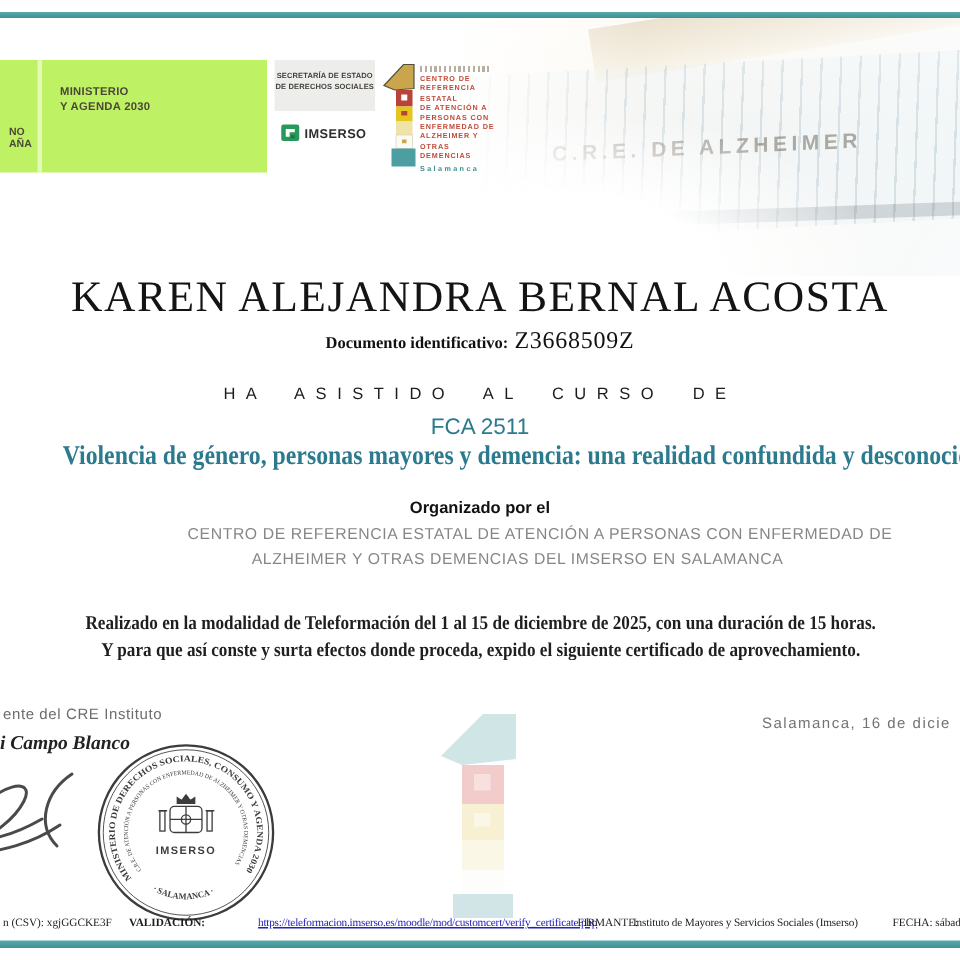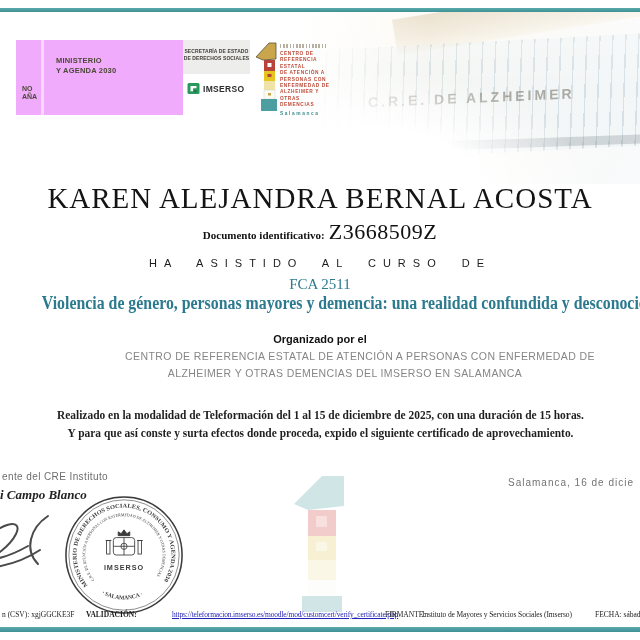--- a/index.html
+++ b/index.html
@@ -27,42 +27,42 @@
   .photo-band{position:absolute;left:25px;top:128px;width:320px;height:9px;background:rgba(105,115,122,0.25);transform:skewY(-2deg);}
   .photo-sign{position:absolute;left:70px;top:76px;width:290px;
     color:rgba(112,106,94,0.55);font-size:14px;font-weight:bold;letter-spacing:3px;
     transform:skewY(-2.5deg);white-space:nowrap;}
   .photo-fade{position:absolute;inset:0;background:
     linear-gradient(90deg,#fff 0%,rgba(255,255,255,0.75) 10%,rgba(255,255,255,0) 38%),
     radial-gradient(ellipse 80% 85% at 22% 100%,#fff 38%,rgba(255,255,255,0) 78%),
     linear-gradient(0deg,rgba(255,255,255,0) 55%,rgba(255,255,255,0.35) 100%);}
 
   
-  .gov-banner{left:16px;top:40px;width:178px;height:75px;background:#f0abfc;}
+  .gov-banner{left:0;top:40px;width:178px;height:75px;background:#bef264;}
   .gov-divider{position:absolute;left:25px;top:0;width:3px;height:75px;background:rgba(255,255,255,0.55);}
   .gov-frag{position:absolute;left:6px;top:45px;font-size:7px;font-weight:bold;color:#4c4836;line-height:8px;}
   .ministry-text{position:absolute;left:40px;top:16px;font-size:7.5px;font-weight:bold;color:#4c4836;line-height:9.5px;letter-spacing:0.2px;}
   .sec-box{left:183px;top:40px;width:67px;height:75px;background:#ffffff;}
   .sec-top{position:absolute;left:0;top:0;width:67px;height:34px;background:#ededeb;
     font-size:5px;font-weight:bold;color:#44403a;line-height:6.5px;padding-top:8px;box-sizing:border-box;text-align:center;letter-spacing:0.1px;}
   .imserso-row{position:absolute;left:4px;top:42px;display:flex;align-items:center;gap:3px;}
   .imserso-label{font-size:8.5px;font-weight:bold;color:#2e2e2e;letter-spacing:0.3px;}
   .cre-logo{left:255px;top:41px;}
   .cre-textblock{left:280px;top:44px;width:52px;}
   .cre-hatch{height:4px;width:48px;background:repeating-linear-gradient(90deg,#b7b0a2 0 1.5px,rgba(255,255,255,0) 1.5px 3.2px);margin-bottom:3px;}
   .cre-line{font-size:4.8px;font-weight:bold;color:#bf4a38;line-height:6.4px;letter-spacing:0.6px;}
   .cre-city{font-size:4.8px;font-weight:bold;color:#3f8d8f;letter-spacing:1.6px;margin-top:2px;}
 
   
   .recipient-name{top:182px;font-family:"Liberation Serif",serif;font-size:29px;color:#141414;letter-spacing:1px;}
   .doc-line{top:219px;font-family:"Liberation Serif",serif;color:#111;}
   .doc-label{font-size:11px;font-weight:bold;}
-  .doc-value{font-size:22px;letter-spacing:0.5px;}
+  .doc-value{font-size:16px;letter-spacing:0.5px;}
   .attended{top:257px;font-size:11px;color:#1c1c1c;letter-spacing:7px;word-spacing:9px;}
-  .course-code{top:276px;color:#2b7a8e;font-family:Liberation Serif, serif;font-size:15px;}
+  .course-code{top:276px;color:#2b7a8e;font-family:Liberation Sans, sans-serif;font-size:15px;}
   .course-title{top:293px;color:#2b7a8e;font-family:"Liberation Serif",serif;font-size:18px;font-weight:bold;}
   .squeeze{display:inline-block;transform:scaleX(0.88);transform-origin:center;white-space:nowrap;}
   .organized{top:333px;font-size:11px;font-weight:bold;color:#111;}
   .organizer{font-size:10.5px;color:#868686;letter-spacing:0.4px;}
   .org1{top:350px;padding-left:40px;} .org2{top:367px;padding-left:25px;}
   .details{font-family:"Liberation Serif",serif;font-size:13px;font-weight:bold;color:#1f1f1f;}
   .det1{top:407px;} .det2{top:425px;}
 
   
   .sig-role{left:2px;top:471px;font-size:10px;color:#6d6d6d;letter-spacing:0.4px;}

